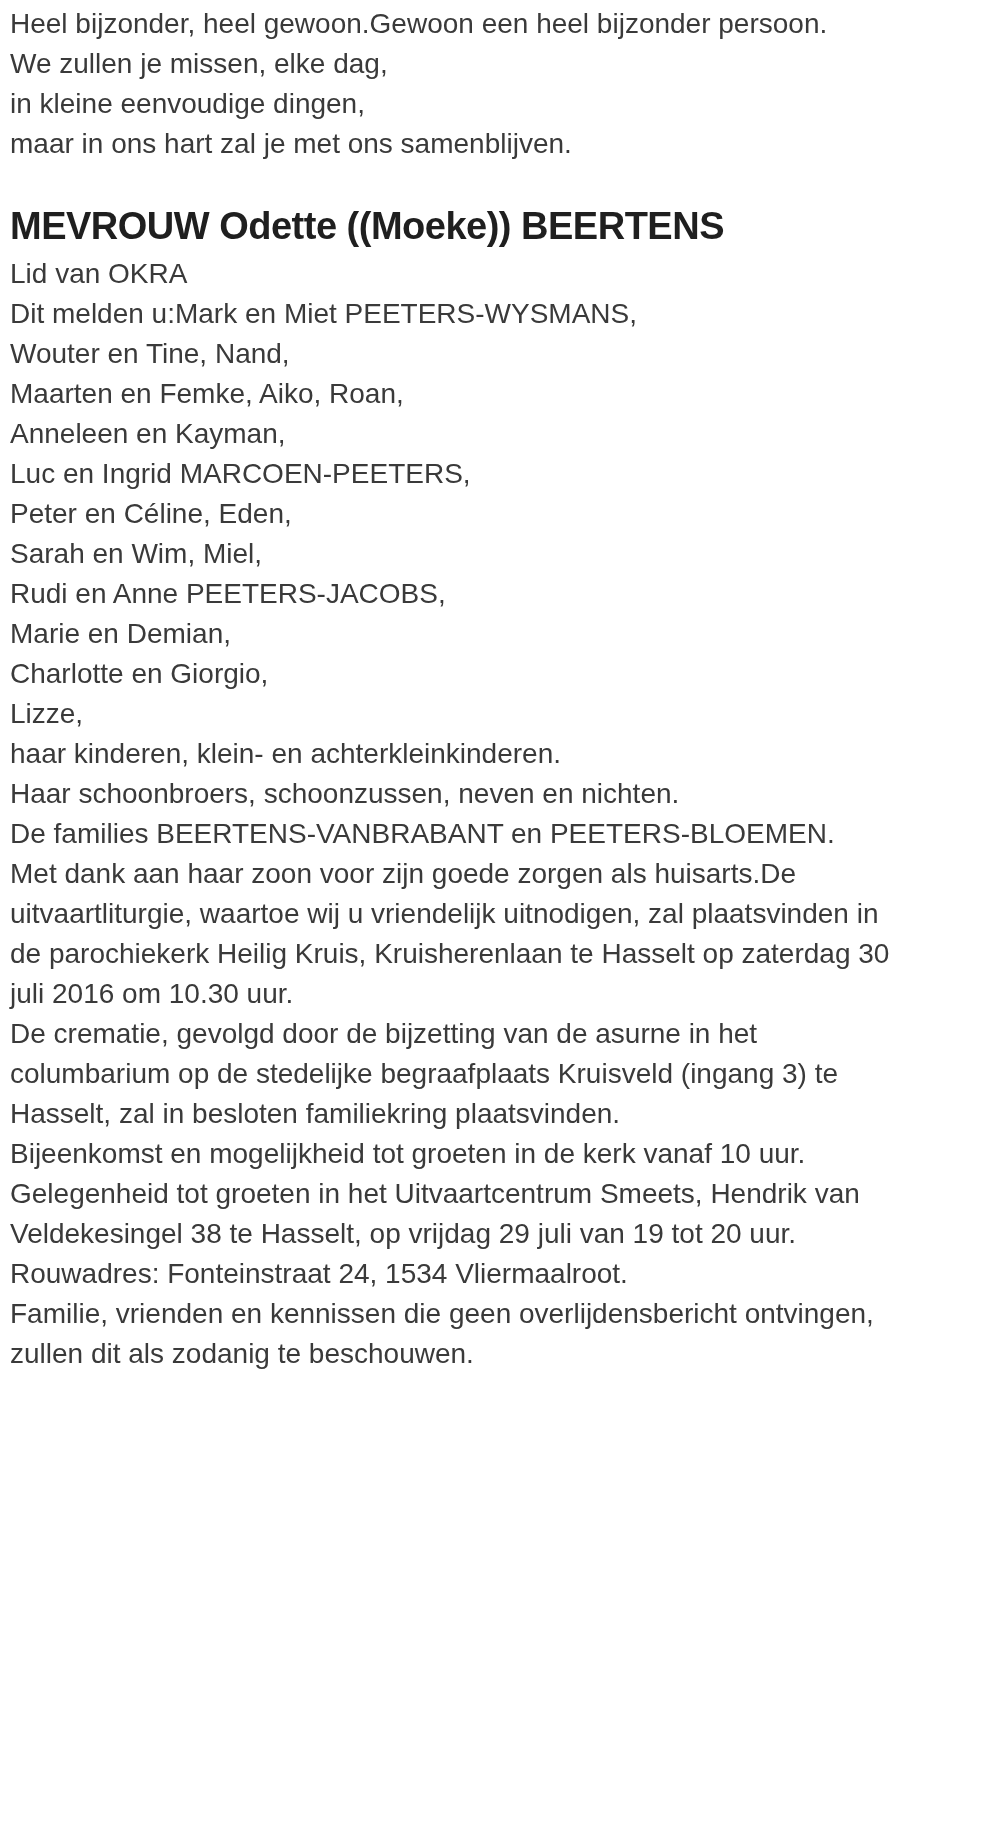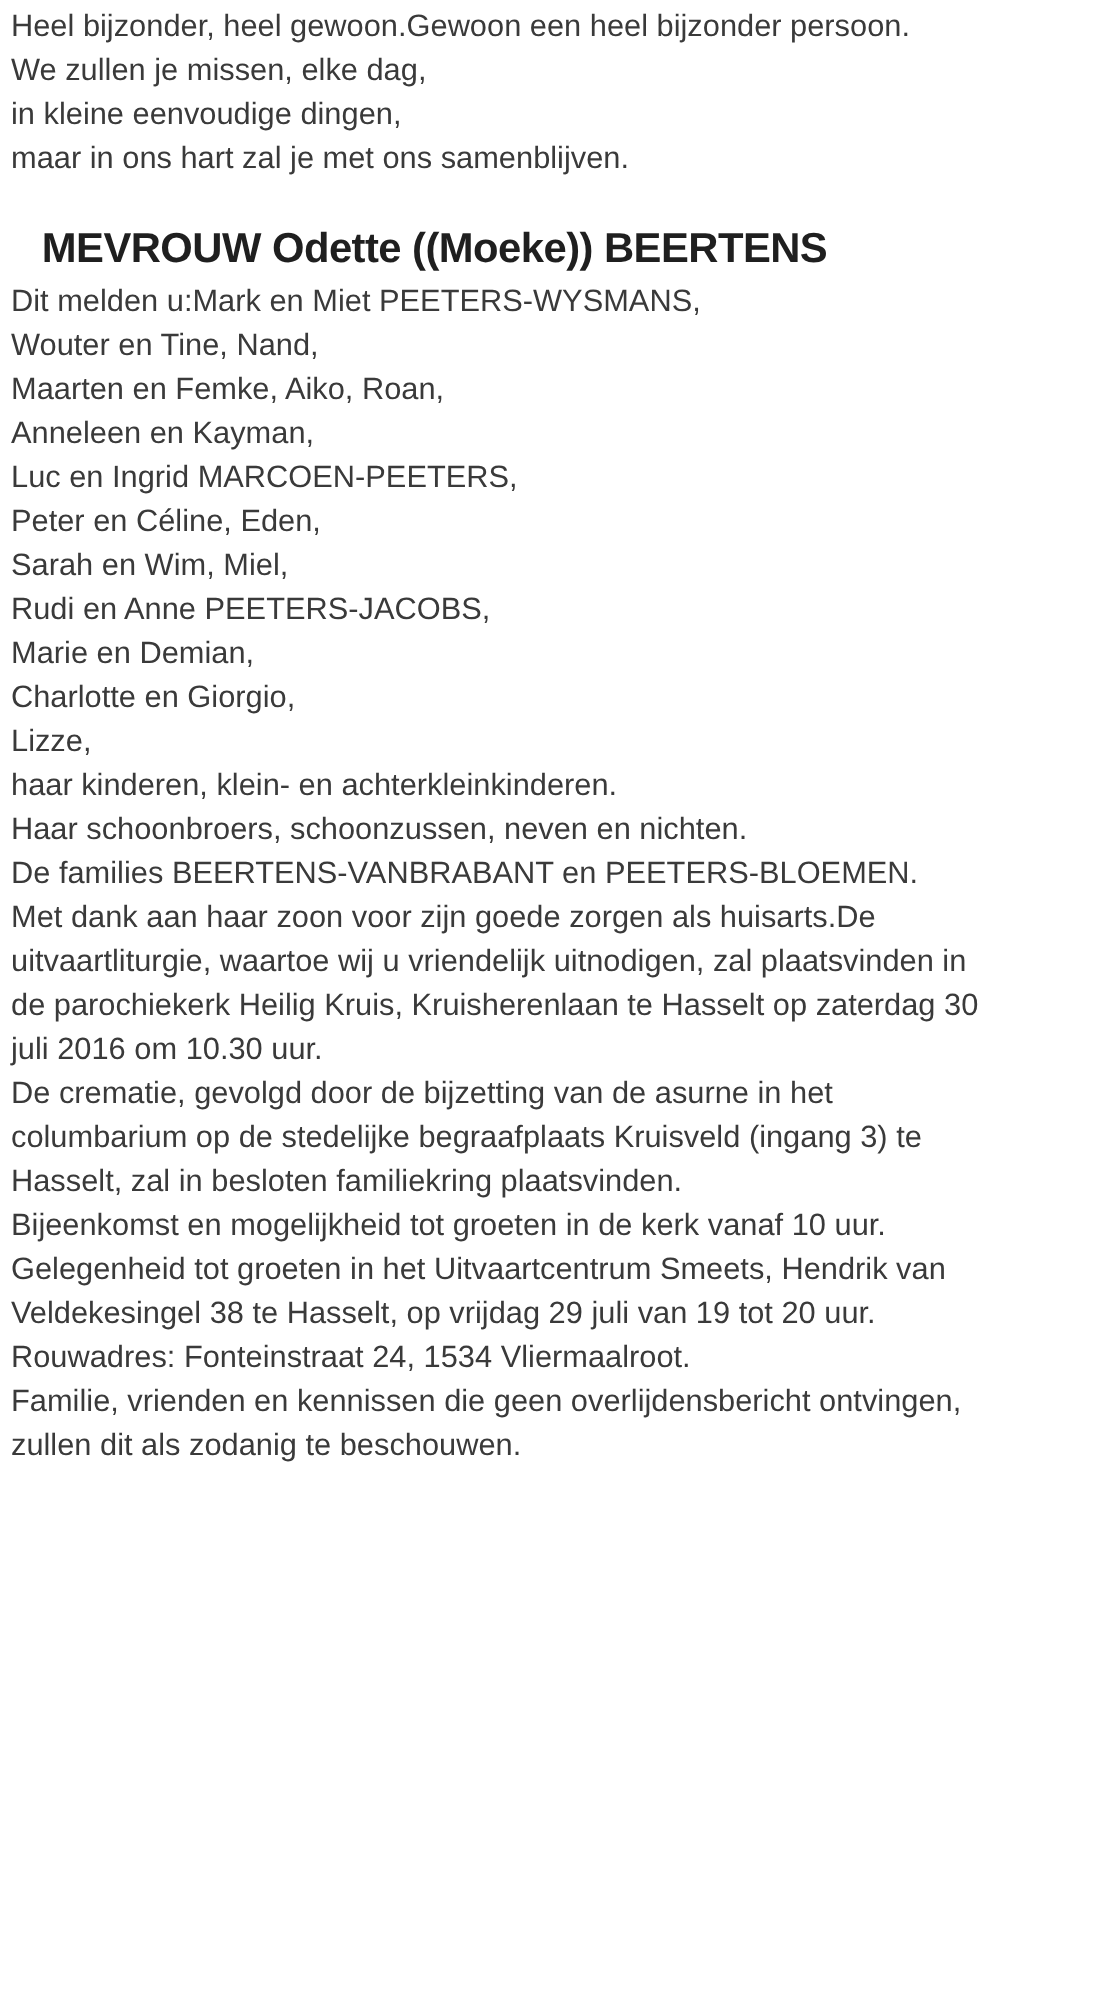--- a/index.html
+++ b/index.html
@@ -37,38 +37,38 @@
   .first {
     margin-top: 0;
   }
   h1.deceased-title {
     margin-top: 34px;
     font-size: 38px;
     line-height: 56px;
     font-weight: 700;
     letter-spacing: -0.5px;
     color: #1f1f1f;
-    margin-left: 28px;
   }
   .membership {
     margin-top: 4px;
   }
 </style>
 </head>
 <body>
 
 <main class="page">
 
   <p class="par first">Heel bijzonder, heel gewoon.Gewoon een heel bijzonder persoon.
 We zullen je missen, elke dag,
 in kleine eenvoudige dingen,
 maar in ons hart zal je met ons samenblijven.</p>
 
   <h1 class="deceased-title">MEVROUW Odette ((Moeke)) BEERTENS</h1>
 
+  <p class="membership">Lid van OKRA</p>
 
 
 
   <p class="par">Dit melden u:Mark en Miet PEETERS-WYSMANS,
 Wouter en Tine, Nand,
 Maarten en Femke, Aiko, Roan,
 Anneleen en Kayman,
 Luc en Ingrid MARCOEN-PEETERS,
 Peter en Céline, Eden,
 Sarah en Wim, Miel,

